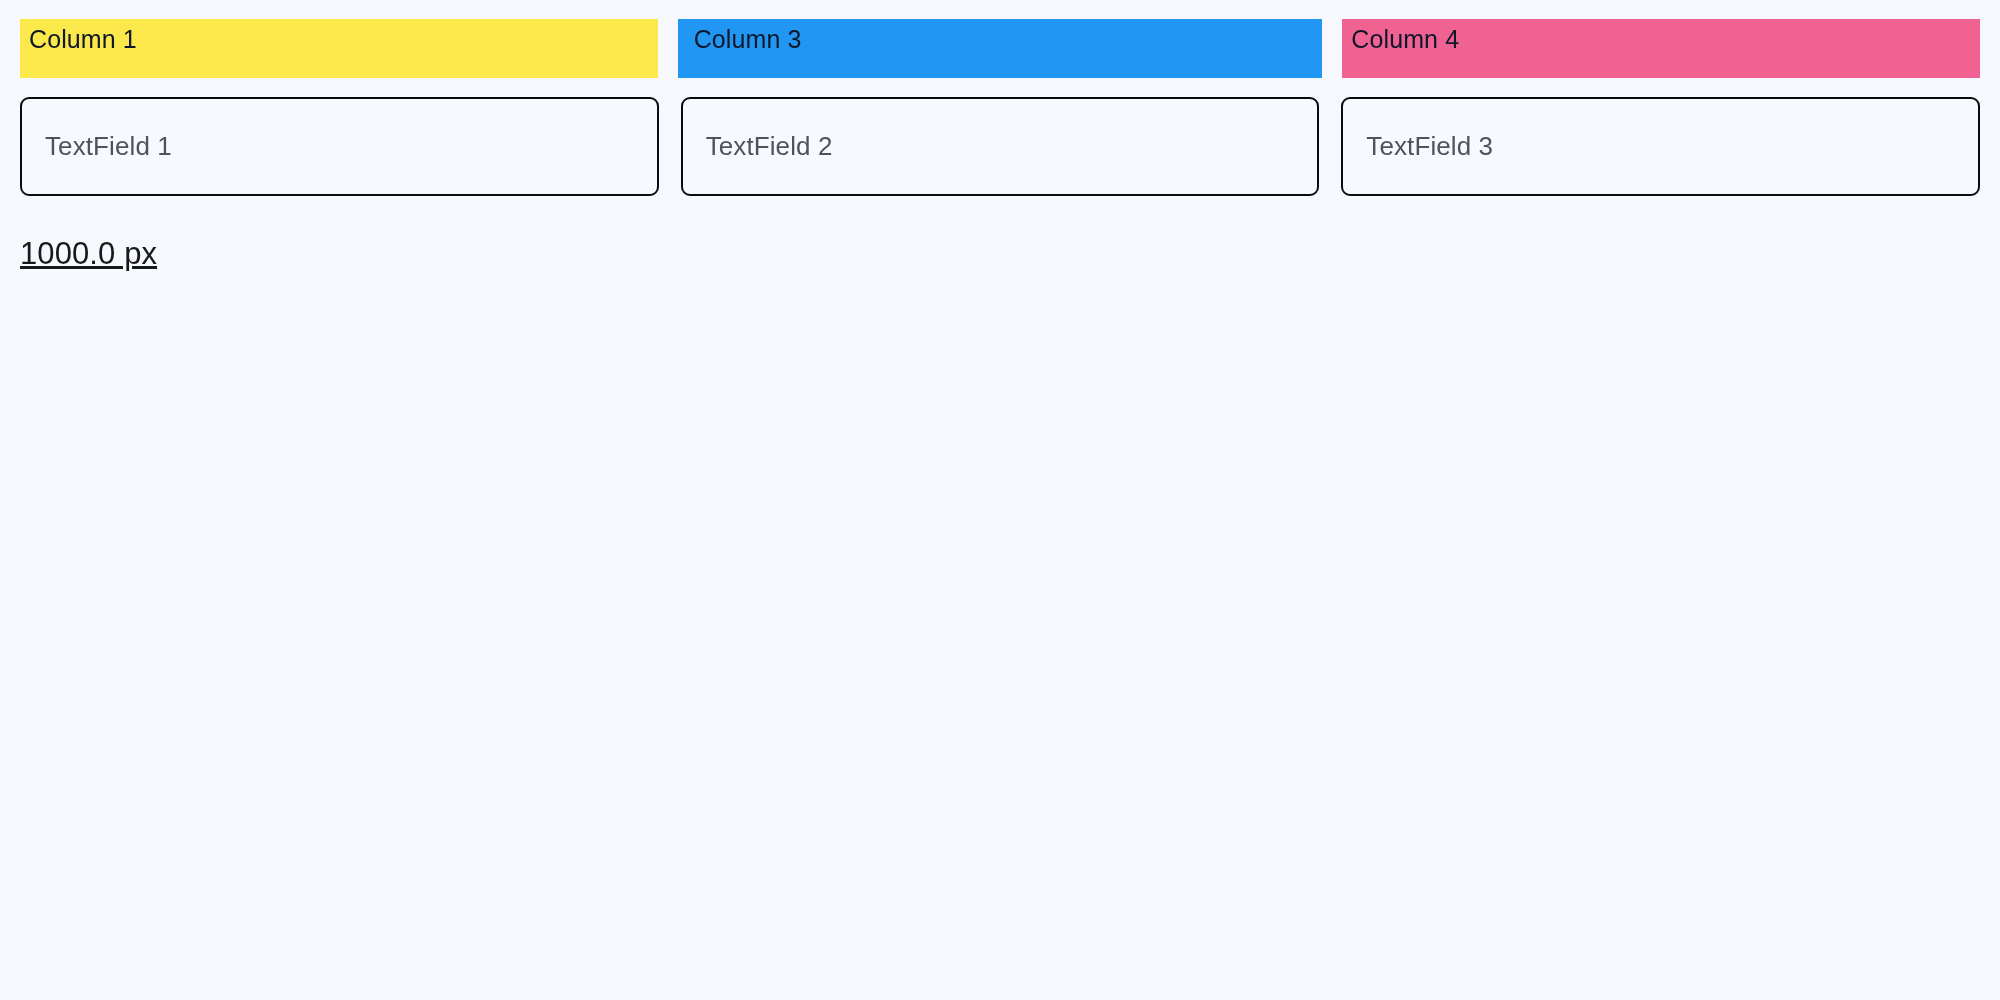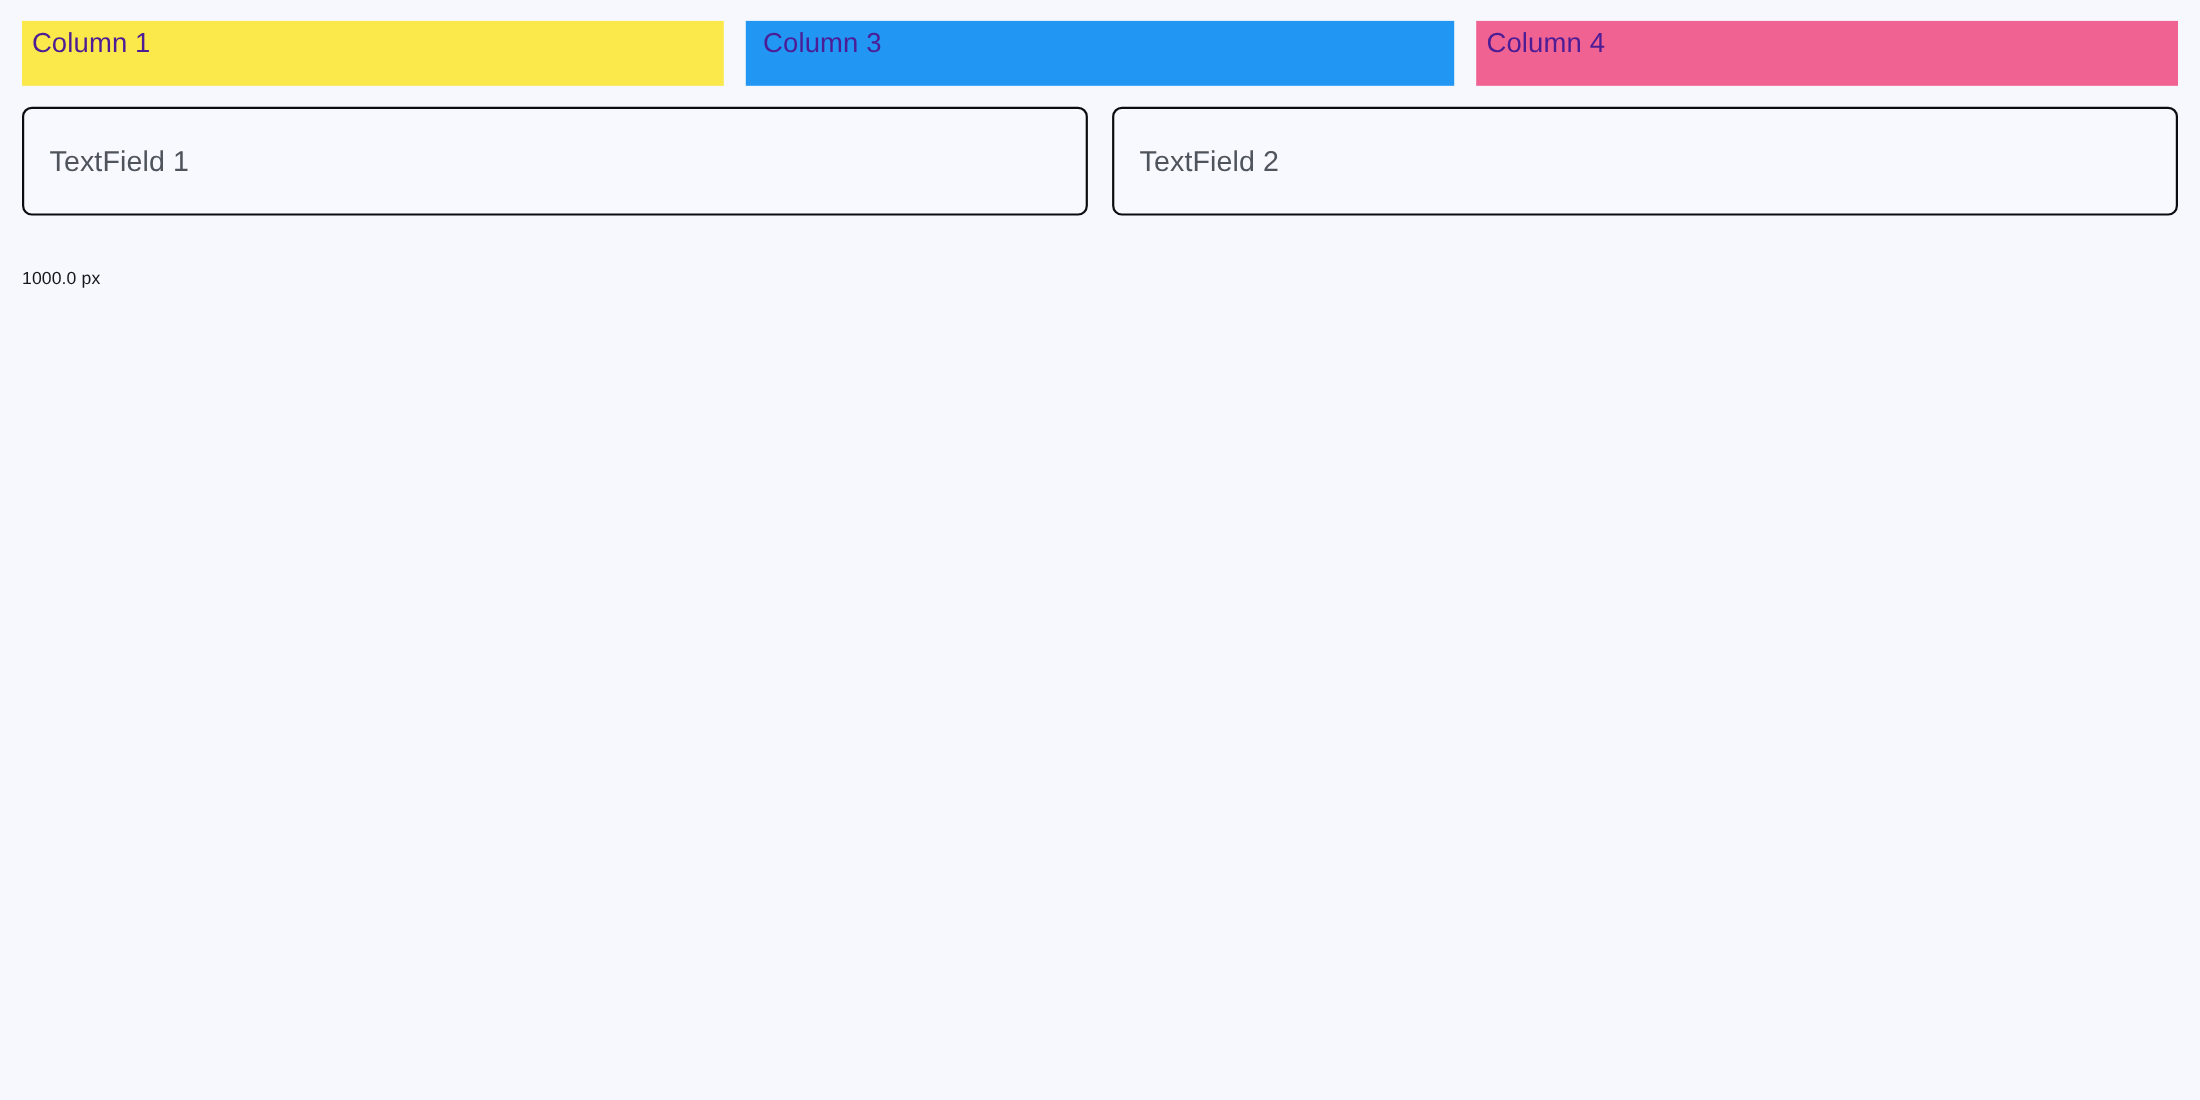--- a/index.html
+++ b/index.html
@@ -31,21 +31,21 @@
     width: 100%;
     height: 59px;
   }
   .column-bar {
     flex: 1 1 0;
     height: 59px;
     box-sizing: border-box;
     padding: 5px 0 0 9px;
     font-size: 25px;
     line-height: 30px;
-    color: #4c1d95;
+    color: #0f172a;
     letter-spacing: 0.1px;
     white-space: nowrap;
     overflow: hidden;
   }
 
   
   .fields-row {
     display: flex;
     flex-direction: row;
     gap: 22px;
@@ -77,25 +77,26 @@
   }
 
   
   .status-row {
     margin-top: 18px;
     height: 32px;
     display: flex;
     align-items: center;
   }
   .status-label {
-    font-size: 16px;
+    font-size: 31px;
     line-height: 30px;
     color: #17181c;
     letter-spacing: 0.1px;
     white-space: nowrap;
+    text-decoration: underline;
   }
 
   
   .canvas-area {
     width: 100%;
     height: 745px;
     background: transparent;
   }
 </style>
 </head>
@@ -111,20 +112,21 @@
       <span>Column 3</span>
     </div>
     <div class="column-bar" style="background:#f06292;">
       <span>Column 4</span>
     </div>
   </div>
 
   <div class="fields-row">
     <input class="textfield" type="text" placeholder="TextField 1" style="">
     <input class="textfield" type="text" placeholder="TextField 2" style="">
+    <input class="textfield" type="text" placeholder="TextField 3" style="">
   </div>
 
   <div class="status-row">
     <span class="status-label">1000.0 px</span>
   </div>
 
   <div class="canvas-area"></div>
 
 </div>
 

